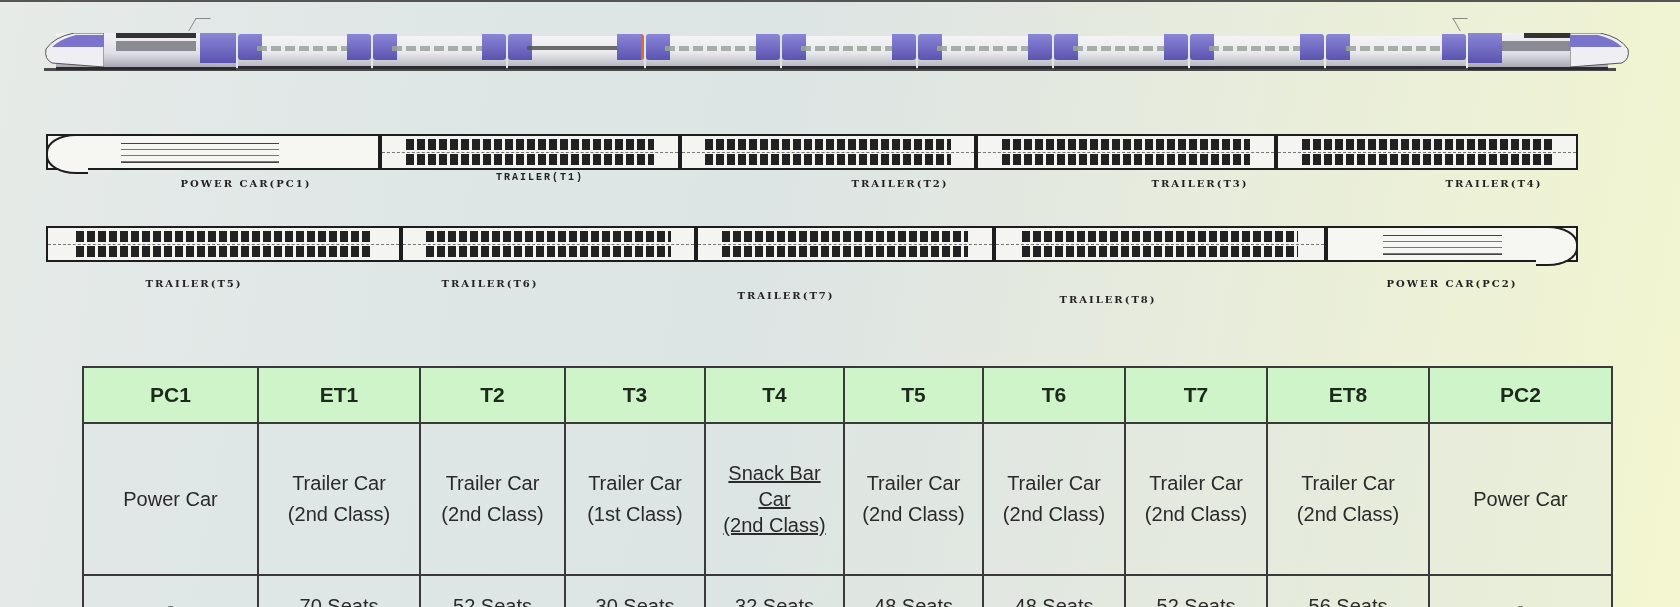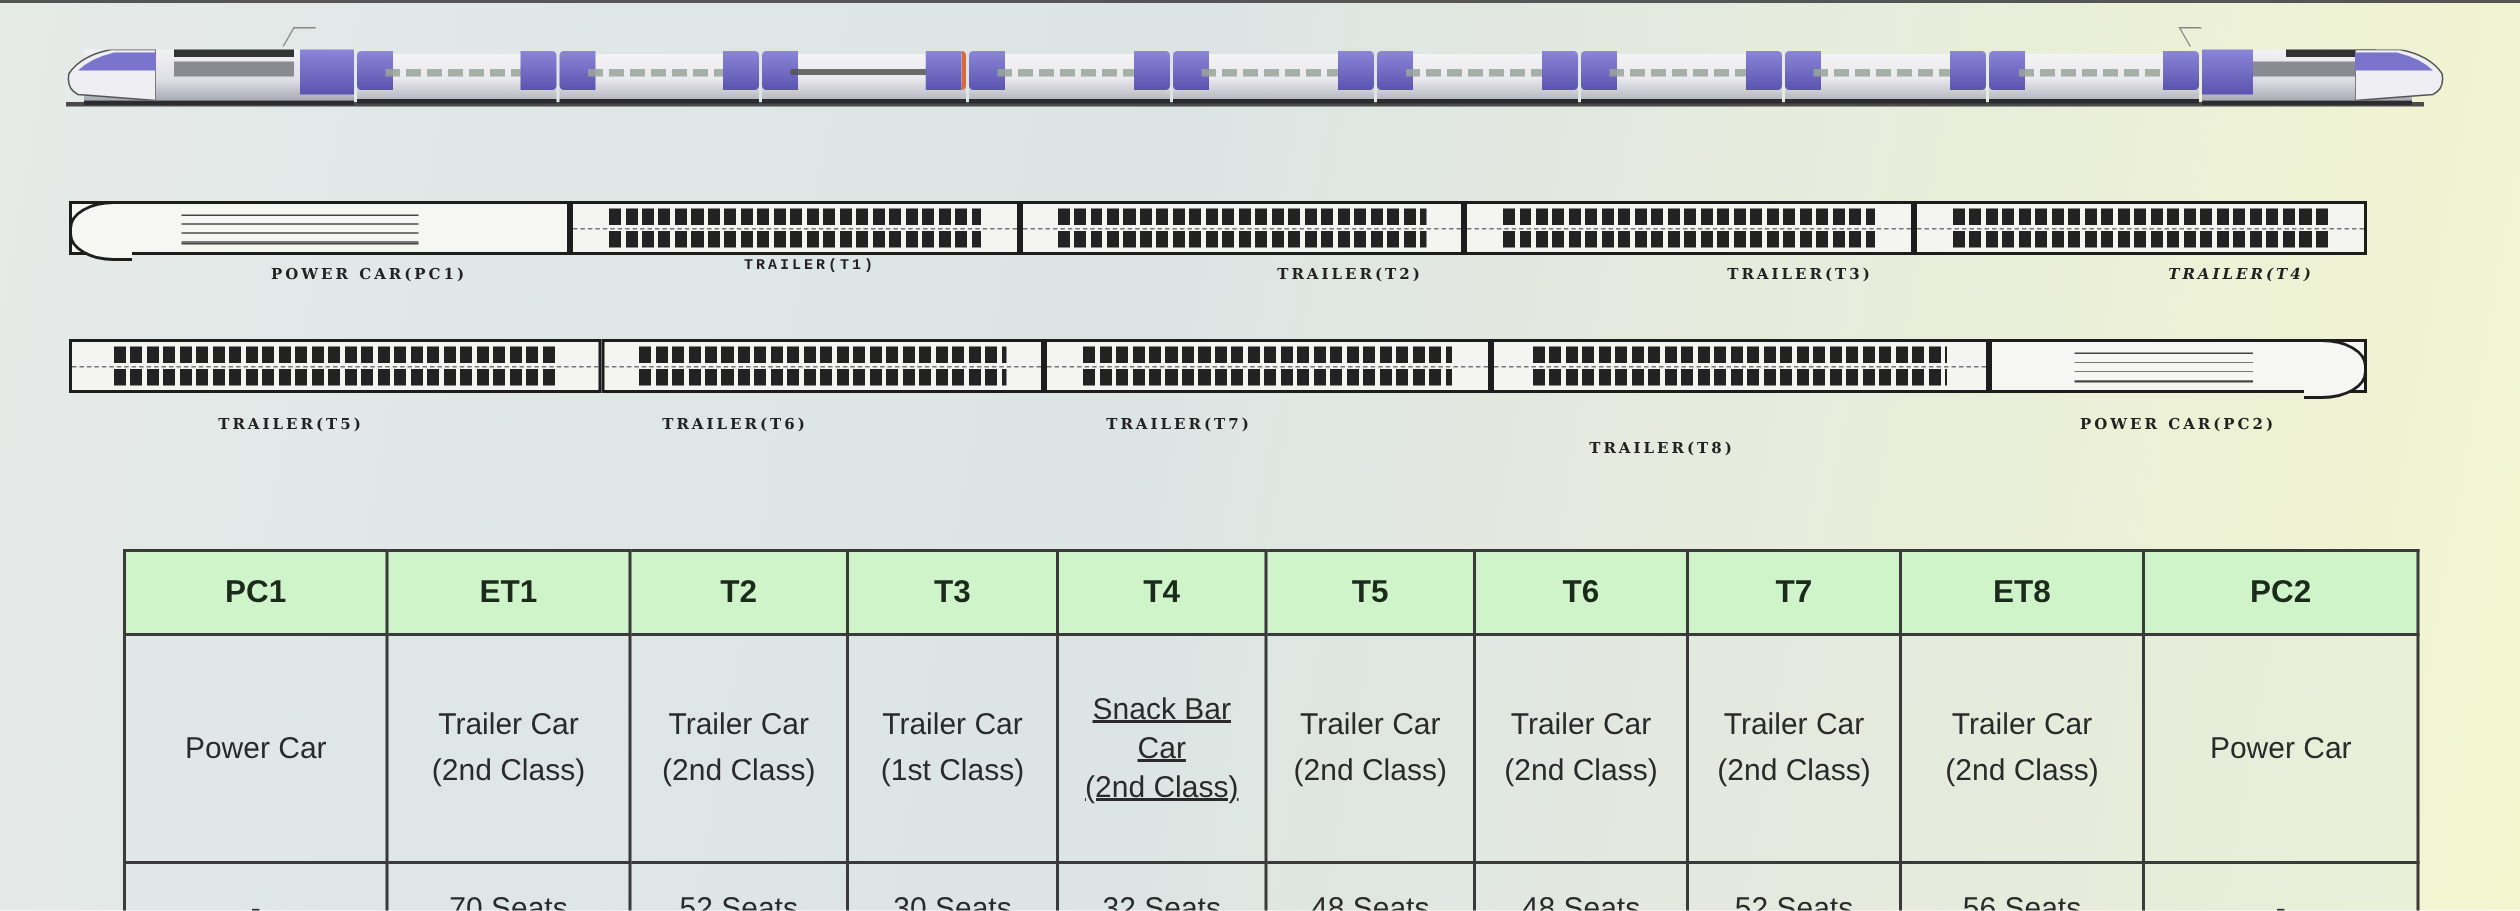--- a/index.html
+++ b/index.html
@@ -156,21 +156,21 @@
       <div class="aisle"></div>
     </div>
   <div class="plan seats" style="left:1230px;width:302px;">
       <div class="aisle"></div>
     </div>
 
   <span class="plan-label" style="left:200px;top:44px;">POWER CAR(PC1)</span>
   <span class="plan-label" style="left:494px;top:38px;font-family:Liberation Mono, monospace;">TRAILER(T1)</span>
   <span class="plan-label" style="left:854px;top:44px;">TRAILER(T2)</span>
   <span class="plan-label" style="left:1154px;top:44px;">TRAILER(T3)</span>
-  <span class="plan-label" style="left:1448px;top:44px;font-style:italic;">TRAILER(T4)</span>
+  <span class="plan-label" style="left:1448px;top:44px;">TRAILER(T4)</span>
 </div>
 
 <div class="plan-row" style="top:226px;width:1578px;">
   <div class="plan seats" style="left:0;width:355px;">
       <div class="aisle"></div>
     </div>
   <div class="plan seats" style="left:355px;width:295px;">
       <div class="aisle"></div>
     </div>
   <div class="plan seats" style="left:650px;width:298px;">
@@ -178,21 +178,21 @@
     </div>
   <div class="plan seats" style="left:948px;width:332px;">
       <div class="aisle"></div>
     </div>
   <div class="plan power" style="left:1280px;width:252px;">
     <div class="nose-r"></div>
   </div>
 
   <span class="plan-label" style="left:148px;top:52px;">TRAILER(T5)</span>
   <span class="plan-label" style="left:444px;top:52px;">TRAILER(T6)</span>
-  <span class="plan-label" style="left:740px;top:52px;text-align:right;">TRAILER(T7)</span>
+  <span class="plan-label" style="left:740px;top:64px;text-align:right;">TRAILER(T7)</span>
   <span class="plan-label" style="left:1062px;top:68px;">TRAILER(T8)</span>
   <span class="plan-label" style="left:1406px;top:52px;">POWER CAR(PC2)</span>
 </div>
 
 <table class="comp-table">
   <colgroup>
     <col style="width:175px">
       <col style="width:162px">
       <col style="width:145px">
       <col style="width:140px">

